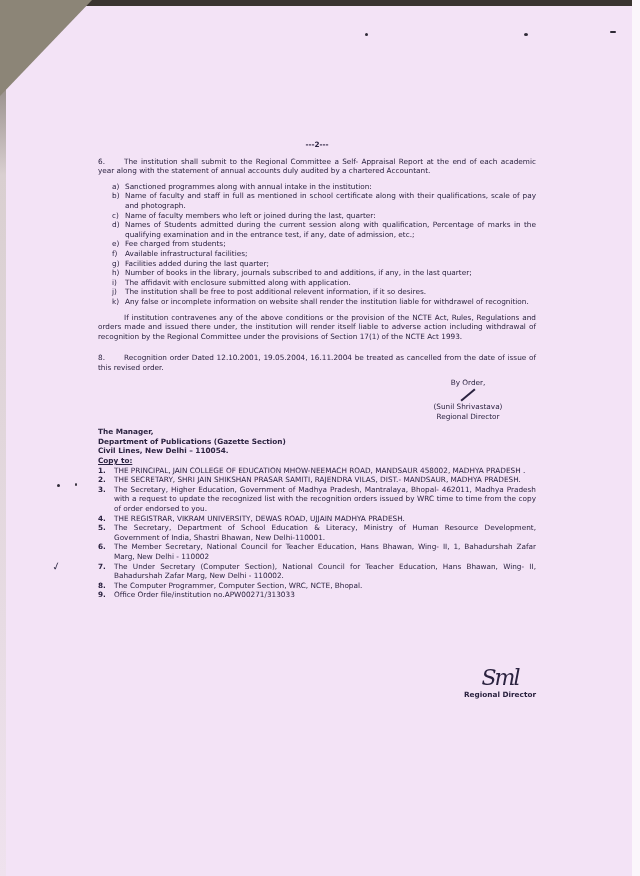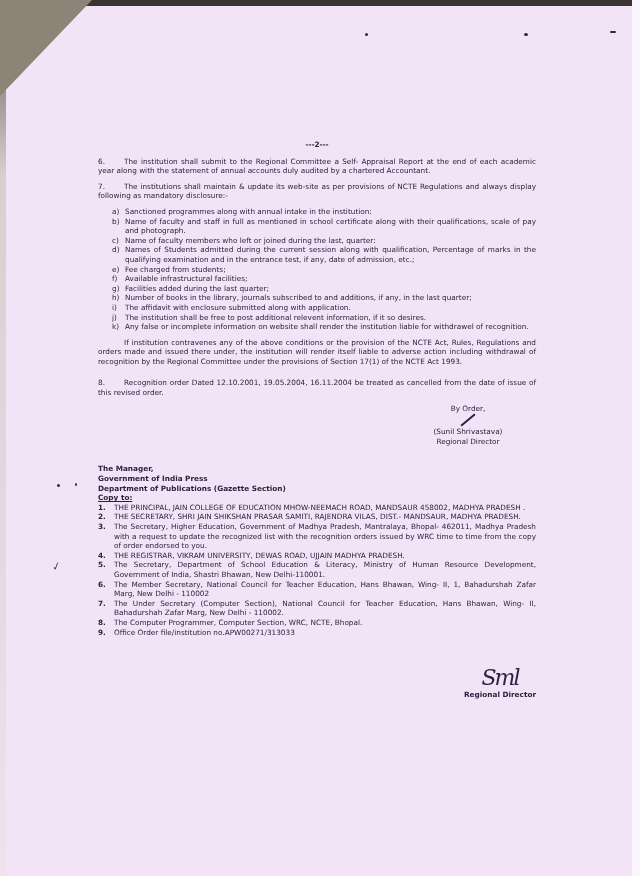--- a/index.html
+++ b/index.html
@@ -23,21 +23,21 @@
   .para { text-align:justify; margin-bottom:6px; }
   .para .num { display:inline-block; width:26px; }
   .list { margin:0 0 6px 14px; padding:0; list-style:none; }
   .list li { display:flex; margin-bottom:0; text-align:justify; }
   .list li .lbl { flex:0 0 13px; }
   .list li .txt { flex:1; }
   .indent { text-indent:26px; text-align:justify; margin-bottom:12px; }
   .bold { font-weight:normal; }
   .sig-block { text-align:center; width:140px; margin-left:300px; }
   .sig-stroke { display:block; width:18px; height:2px; background:#2b2340; transform:rotate(-40deg); margin:6px auto 6px auto; }
-  .addr { font-weight:bold; margin-top:18px; }
+  .addr { font-weight:bold; margin-top:6px; }
   .copy-head { font-weight:bold; text-decoration:underline; }
   .copy-list { margin:0; padding:0; list-style:none; }
   .copy-list li { display:flex; }
   .copy-list li .lbl { flex:0 0 16px; font-weight:bold; }
   .copy-list li .txt { flex:1; text-align:justify; }
   .copy-list li.strong .txt { font-weight:normal; }
   .final-sig { position:absolute; left:455px; top:666px; width:90px; text-align:center; font-size:7.3px; font-weight:bold; }
   .scrawl { font-family:"DejaVu Serif", serif; font-style:italic; font-size:22px; font-weight:normal; line-height:24px; letter-spacing:-2px; }
   .tick { position:absolute; left:52px; top:560px; font-size:11px; color:#3b3550; transform:rotate(-15deg); }
 </style>
@@ -54,23 +54,20 @@
 <div class="speck" style="left:57px;top:484px;width:3px;height:3px;"></div>
 <div class="speck" style="left:75px;top:483px;width:2px;height:3px;"></div>
 
 <div class="page">
   <div class="pgnum">---2---</div>
 
   <div class="para">
     <span class="num">6.</span><span>The institution shall submit to the Regional Committee a Self- Appraisal Report at the end of each academic year along with the statement of annual accounts duly audited by a chartered Accountant.</span>
   </div>
 
-  <div class="para">
-    <span class="num">7.</span><span>The institutions shall maintain &amp; update its web-site as per provisions of NCTE Regulations and always display following as mandatory disclosure:-</span>
-  </div>
 
   <ul class="list">
     <li>
         <span class="lbl">a)</span>
         <span class="txt">Sanctioned programmes along with annual intake in the institution:</span>
       </li>
     <li>
         <span class="lbl">b)</span>
         <span class="txt">Name of faculty and staff in full as mentioned in school certificate along with their qualifications, scale of pay and photograph.</span>
       </li>
@@ -120,22 +117,22 @@
 
   <div class="sig-block">
     <div>By Order,</div>
     <span class="sig-stroke"></span>
     <div class="bold">(Sunil Shrivastava)</div>
     <div class="bold">Regional Director</div>
   </div>
 
   <div class="addr">
     <div>The Manager,</div>
-    <div>Government of India Press</div>
     <div>Department of Publications (Gazette Section)</div>
+    <div>Civil Lines, New Delhi – 110054.</div>
   </div>
 
   <div class="copy-head">Copy to:</div>
   <ul class="copy-list">
     <li class="strong">
         <span class="lbl">1.</span>
         <span class="txt">THE PRINCIPAL, JAIN COLLEGE OF EDUCATION MHOW-NEEMACH ROAD, MANDSAUR 458002, MADHYA PRADESH .</span>
       </li>
     <li class="strong">
         <span class="lbl">2.</span>

